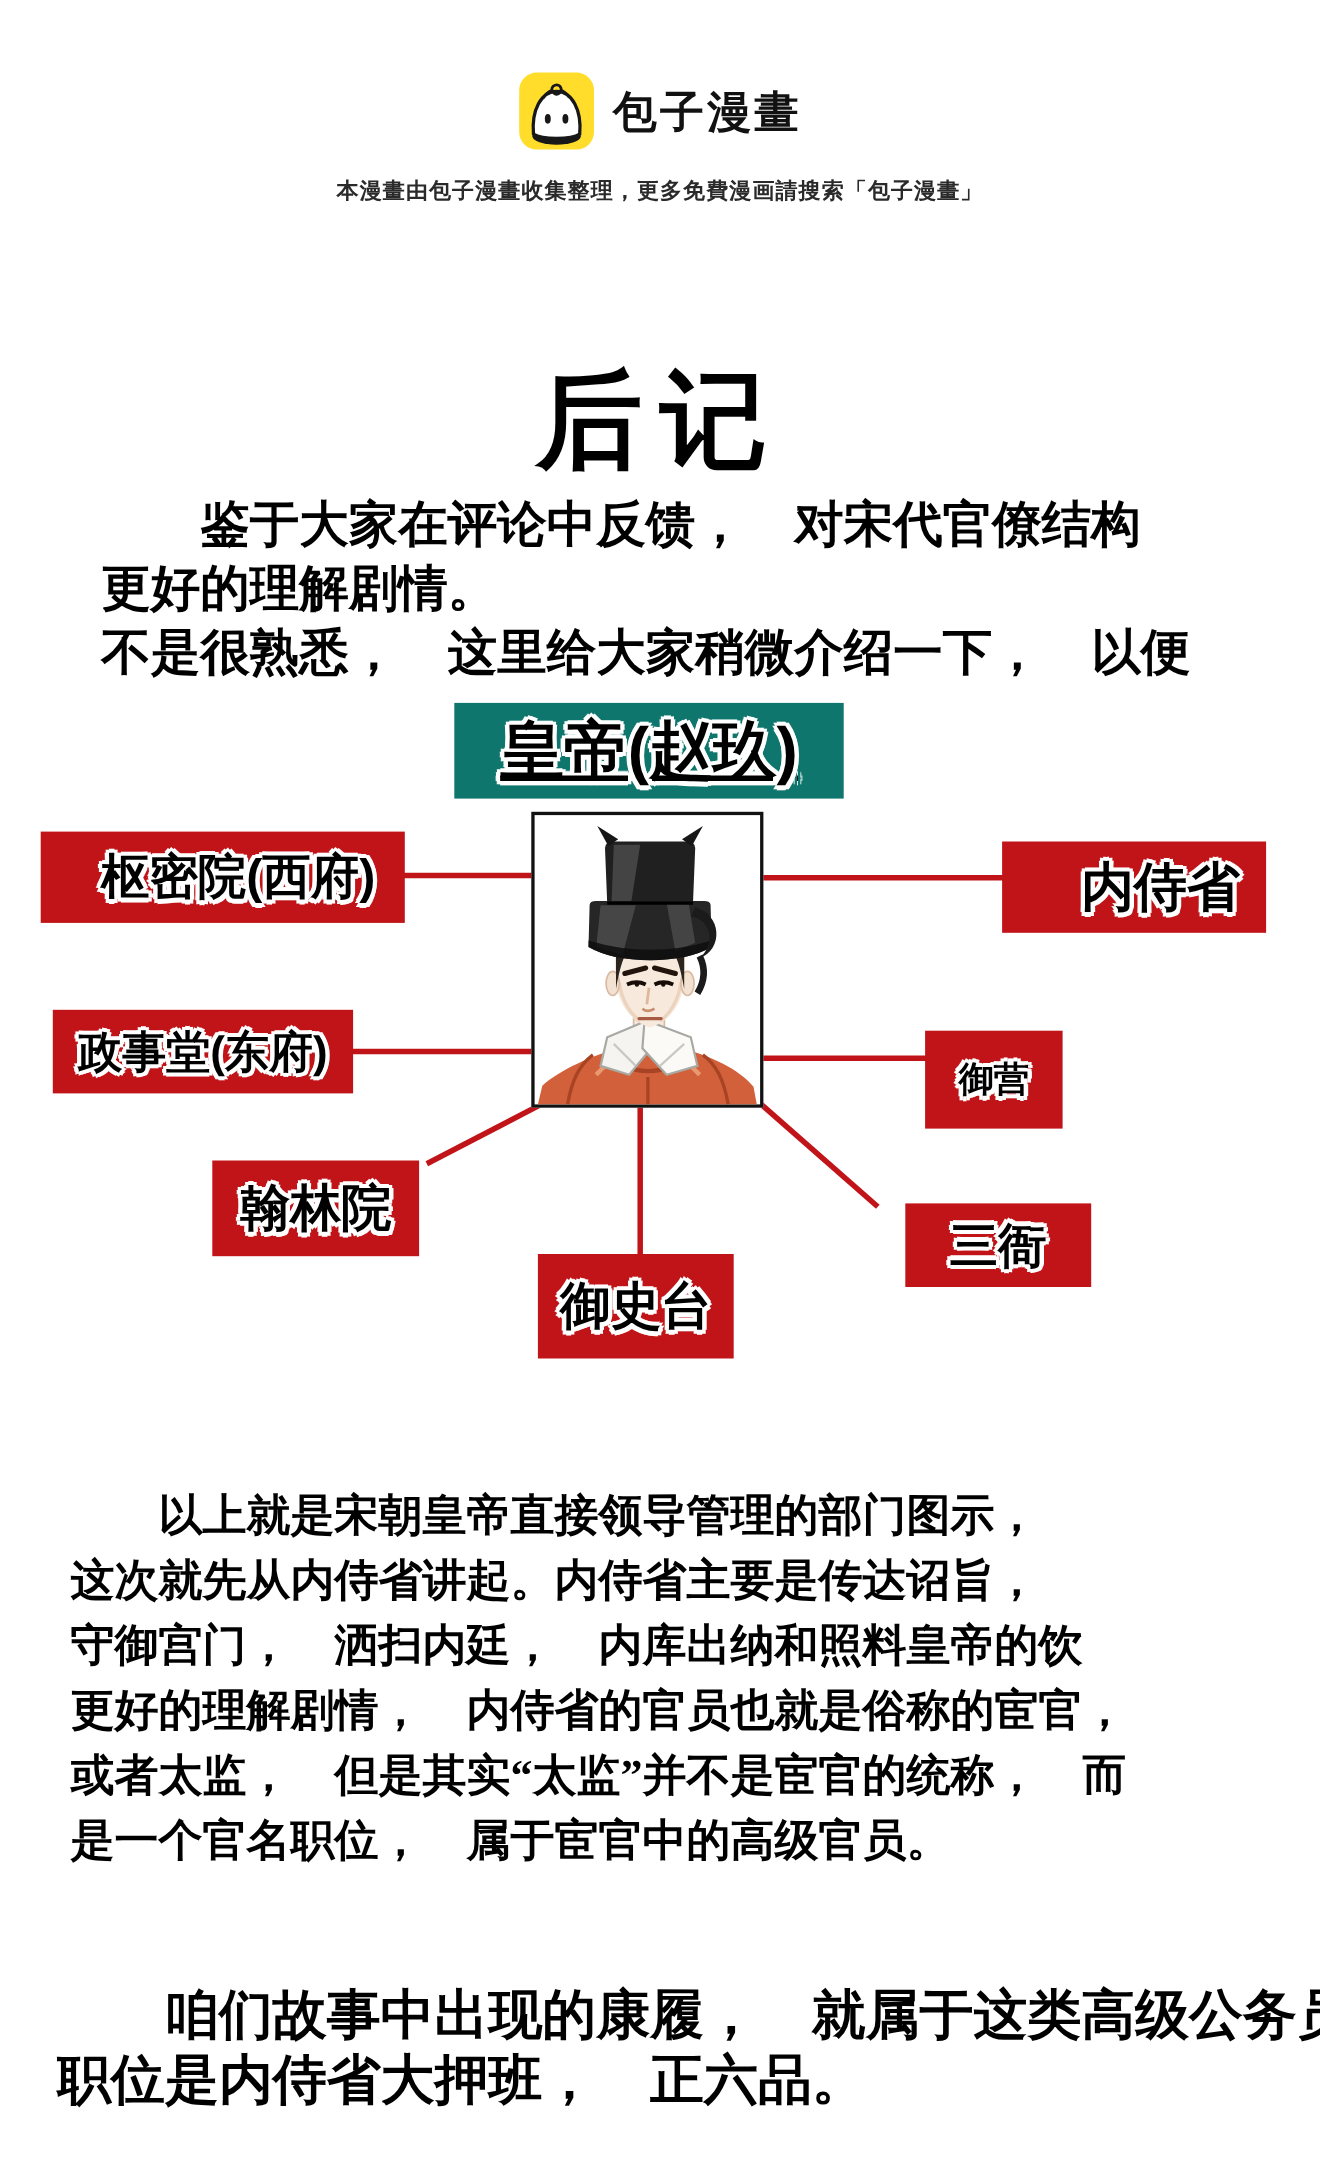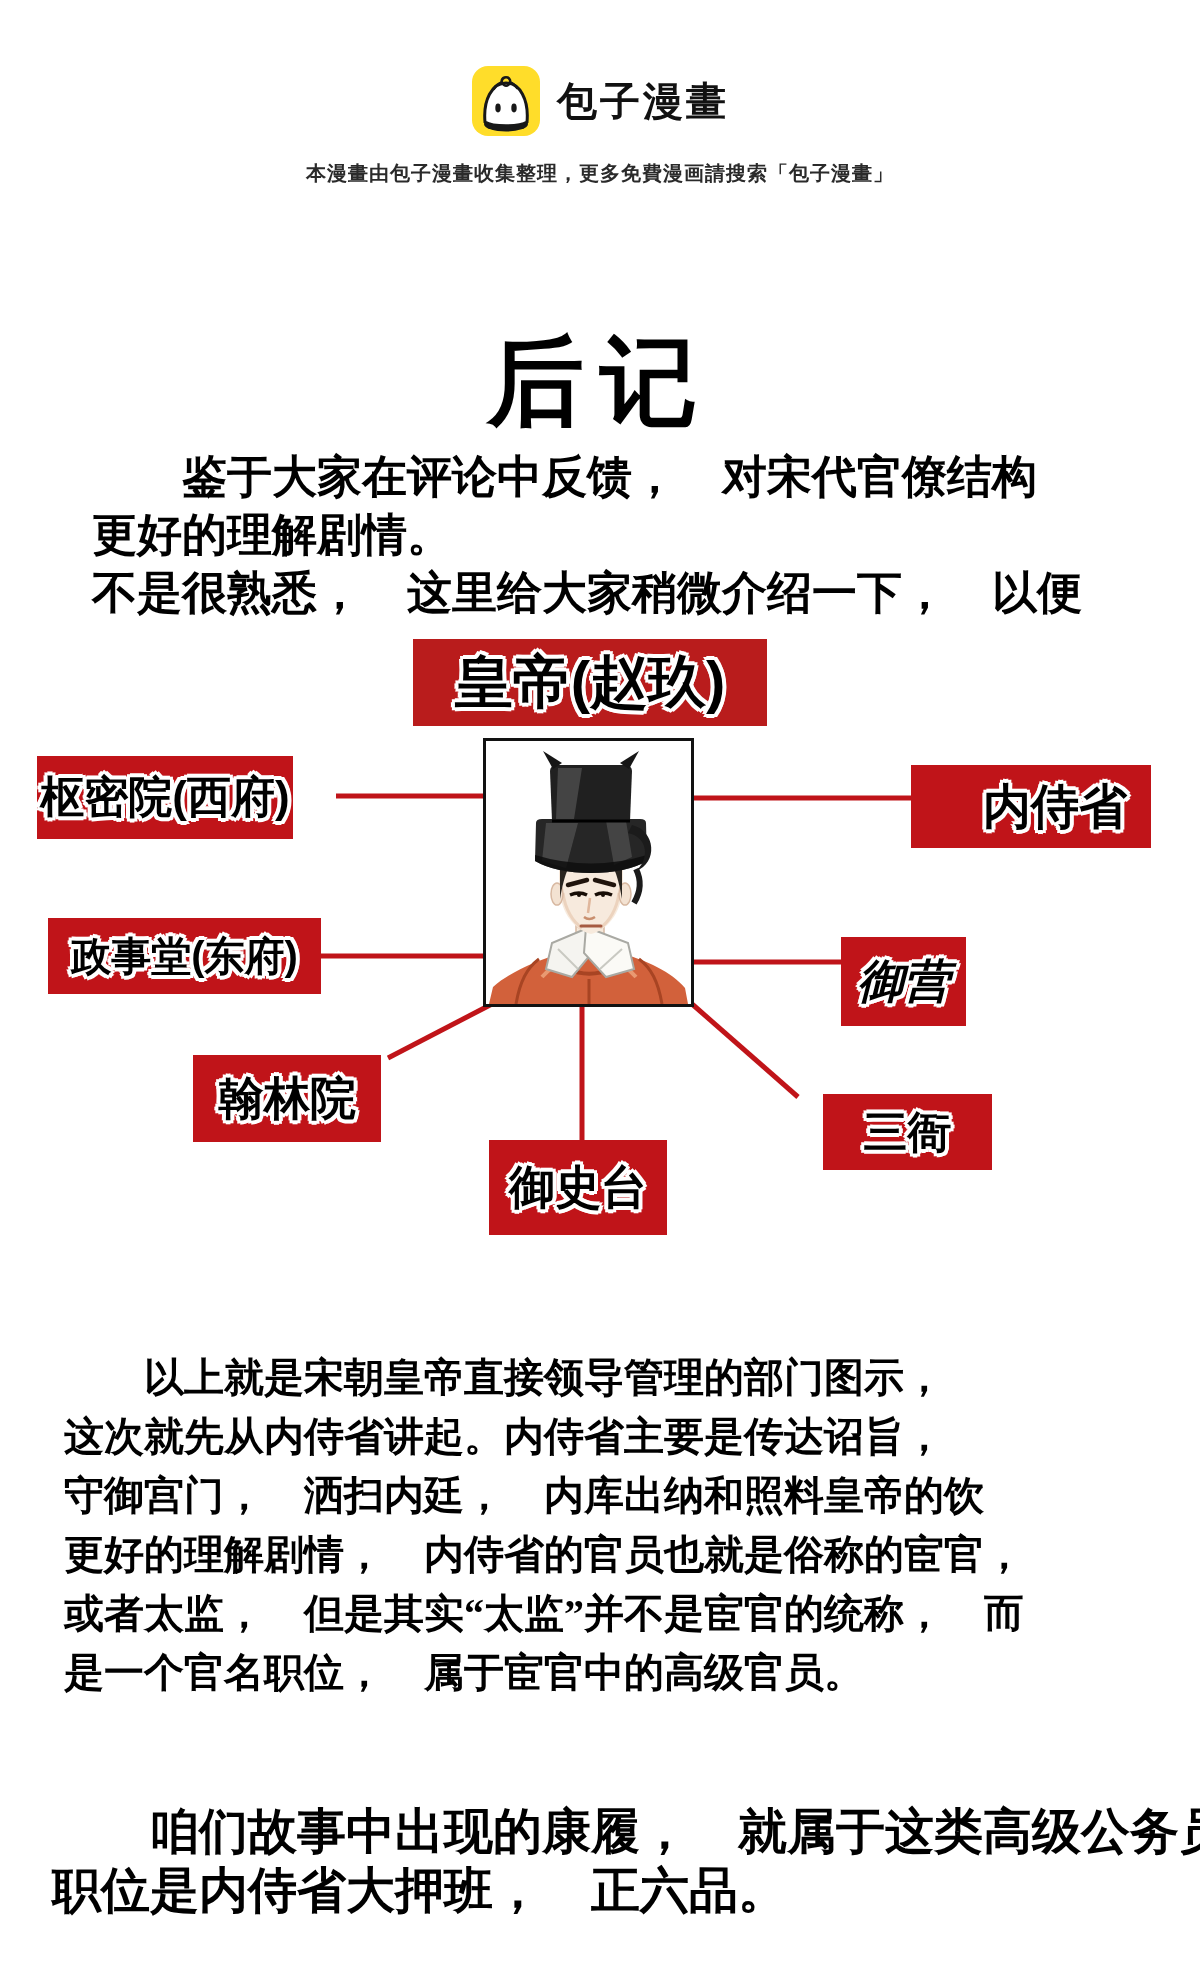--- a/index.html
+++ b/index.html
@@ -39,28 +39,28 @@
   
   .connectors{position:absolute;left:0;top:0;width:1200px;height:1968px;}
   .node{
     position:absolute;display:flex;align-items:center;justify-content:center;
     background:#C01419;color:#000;font-weight:900;
     font-family:"Liberation Sans","DejaVu Sans",sans-serif;
     text-shadow:
       3px 3px 0 #fff,-3px 3px 0 #fff,3px -3px 0 #fff,-3px -3px 0 #fff,
       4px 0 0 #fff,-4px 0 0 #fff,0 4px 0 #fff,0 -4px 0 #fff;
   }
-  .node.orange{background:#b91c1c;}
+  .node.orange{background:#0f766e;text-decoration:underline;}
   #n-emperor {left:413px;top:639px;width:354px;height:87px;font-size:58px;}
-  #n-shumi   {left:37px; top:756px;width:256px;height:83px;font-size:44px;}
+  #n-shumi   {left:37px; top:756px;width:303px;height:83px;font-size:44px;padding-left:28px;}
   #n-zhengshi{left:48px; top:918px;width:273px;height:76px;font-size:40px;}
   #n-hanlin  {left:193px;top:1055px;width:188px;height:87px;font-size:46px;}
   #n-yushitai{left:489px;top:1140px;width:178px;height:95px;font-size:46px;}
   #n-neishi  {left:911px;top:765px;width:192px;height:83px;font-size:48px;padding-left:48px;}
-  #n-yuying  {left:841px;top:937px;width:125px;height:89px;font-size:46px;font-style:italic;}
+  #n-yuying  {left:841px;top:937px;width:125px;height:89px;font-size:32px;}
   #n-sanya   {left:775px;top:1094px;width:169px;height:76px;font-size:44px;margin-left:48px;}
   .portrait{
     position:absolute;left:483px;top:738px;width:211px;height:269px;
     border:3px solid #121212;box-sizing:border-box;background:#fff;
   }
   .portrait svg{display:block;width:100%;height:100%;}
 </style>
 </head>
 <body>
 

